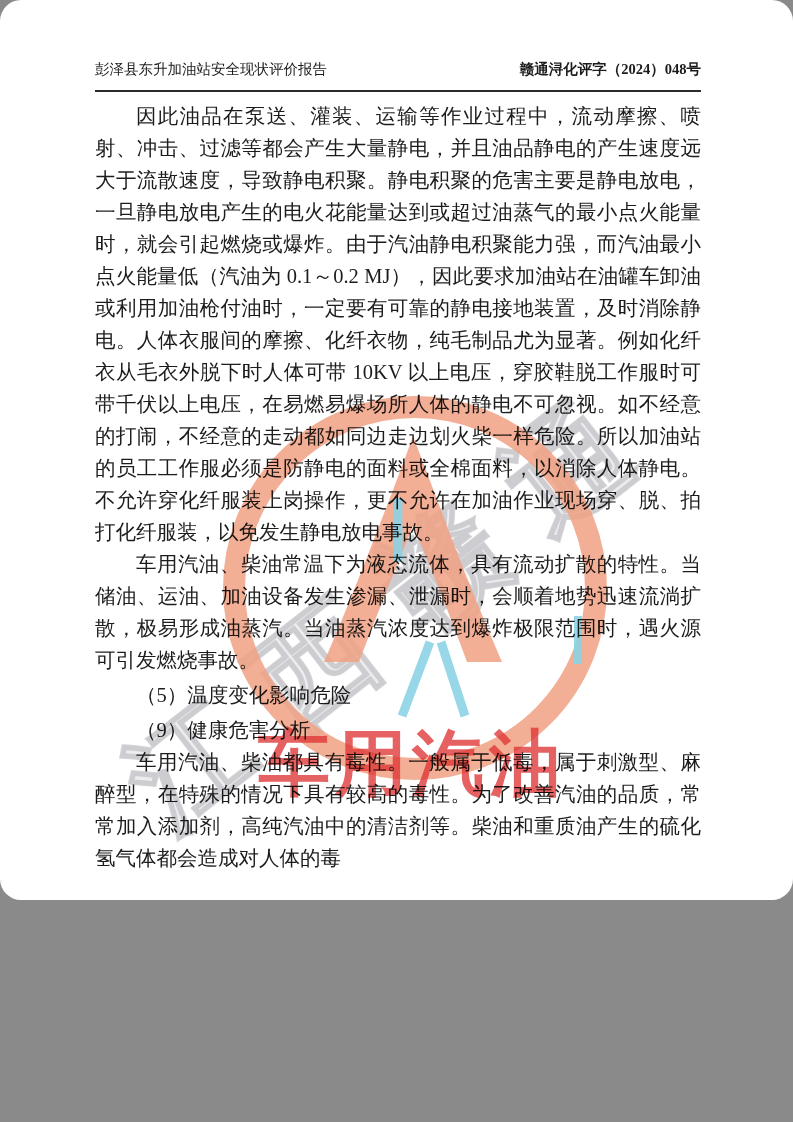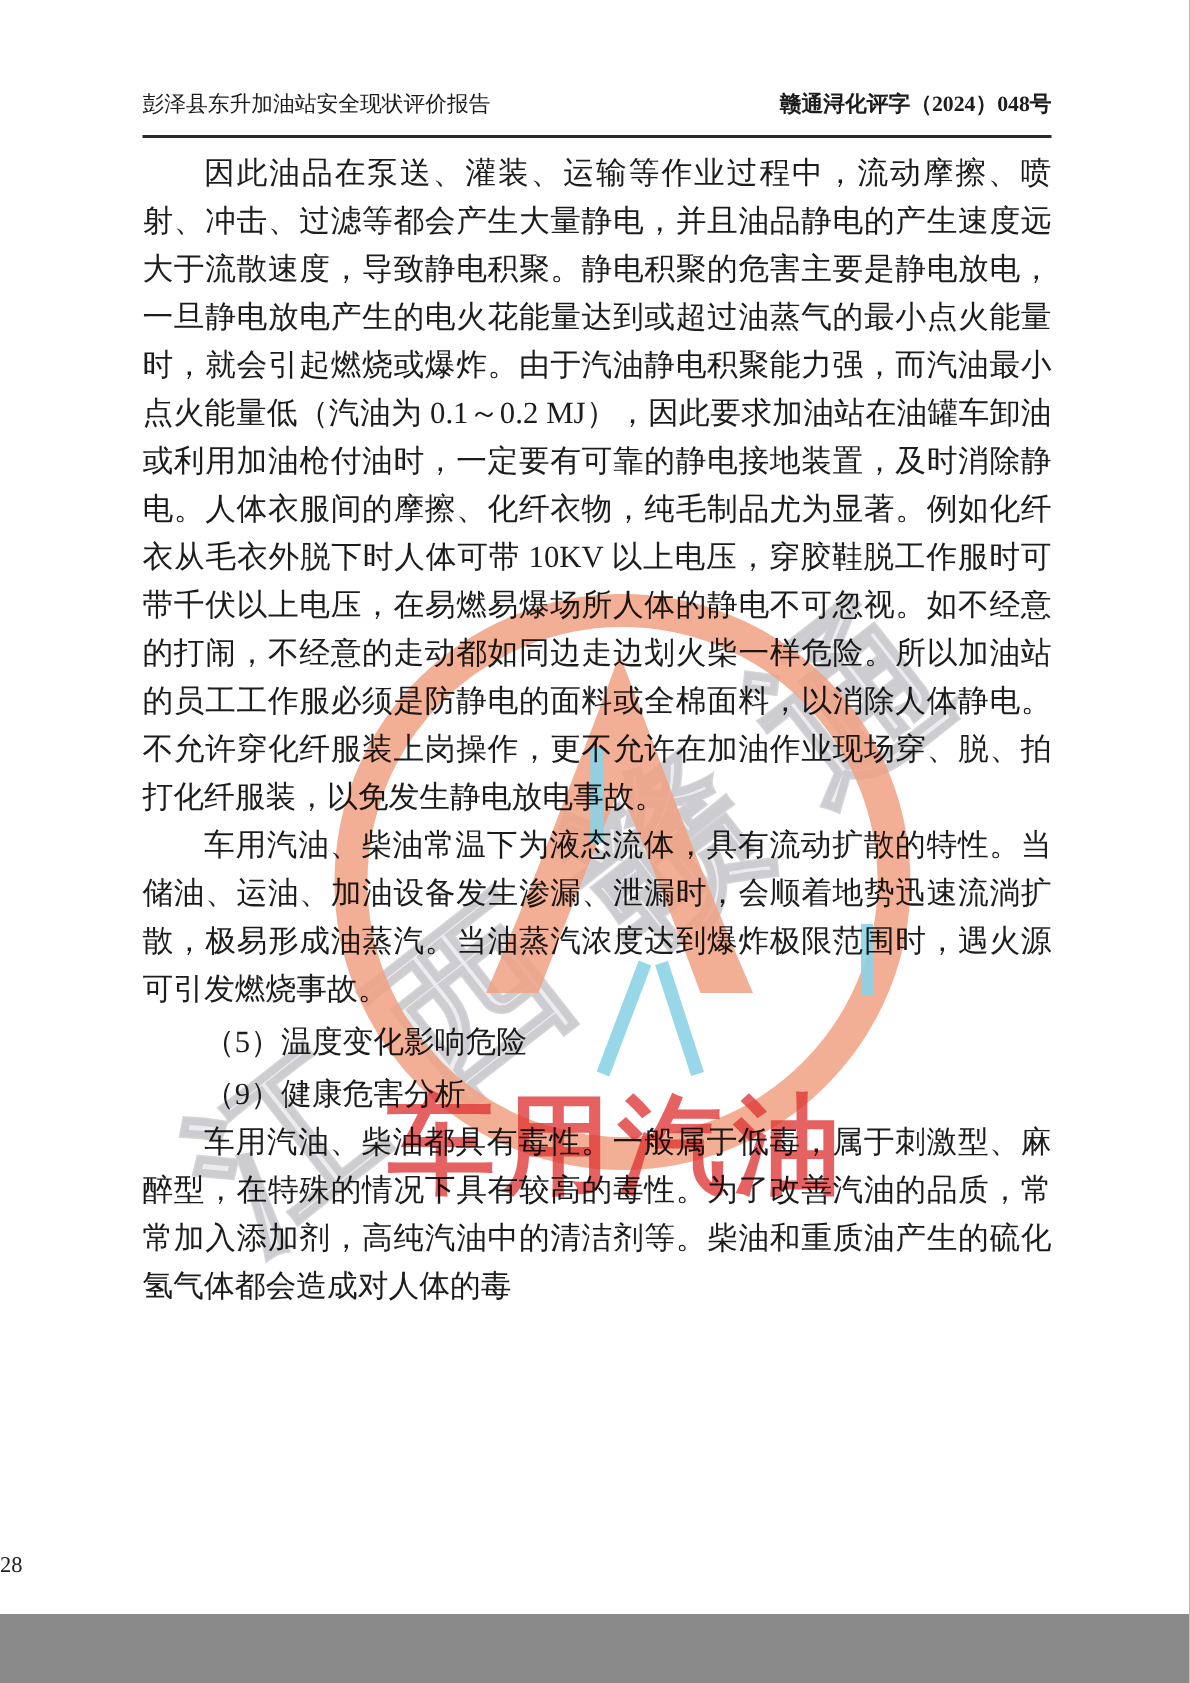--- a/index.html
+++ b/index.html
@@ -1,23 +1,24 @@
 <!DOCTYPE html>
 <html lang="zh"><head>
 <meta charset="utf-8">
 <style>
   html,body{margin:0;padding:0;background:#8a8a8a;}
   .page{
     position:relative;
-    width:793px;height:1076px;
+    width:793px;height:900px;
     margin:0 auto;
     background:#ffffff;
     overflow:hidden;
     font-family:"Liberation Serif","DejaVu Serif",serif;
     color:#1c1c1c;
+    border-radius:21px;
   }
   
   .header{
     position:absolute;left:95px;right:92px;top:60px;
     display:flex;justify-content:space-between;align-items:flex-end;
     font-size:14.5px;
     padding-bottom:9px;
   }
   .header .doc-no{font-weight:bold;}
   .header-rule{

